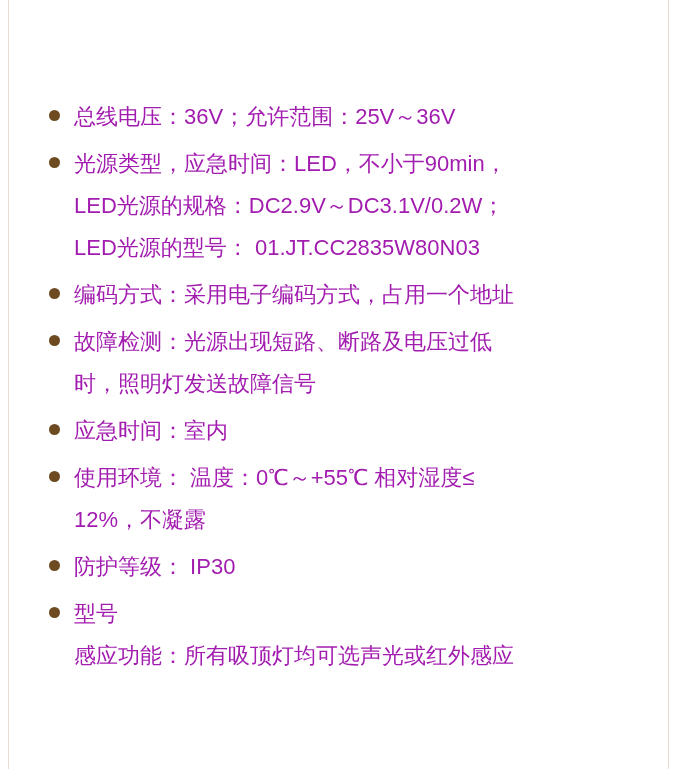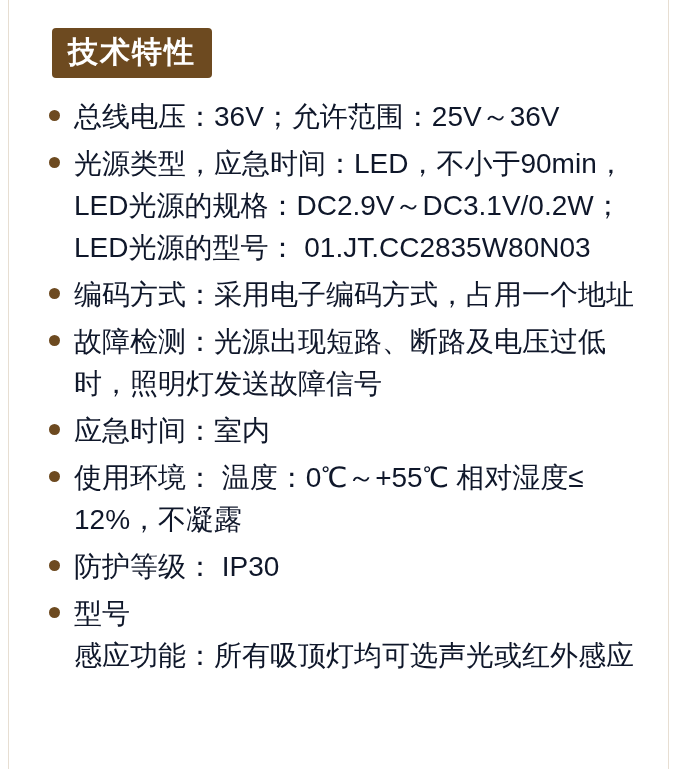--- a/index.html
+++ b/index.html
@@ -66,41 +66,38 @@
   .bullet {
     position: absolute;
     left: 3px;
     top: 14px;
     width: 11px;
     height: 11px;
     border-radius: 50%;
     background: #6d4a20;
   }
   .line {
-    font-size: 28px;
+    font-size: 22px;
     line-height: 42px;
-    color: #0f172a;
+    color: #a21caf;
     white-space: pre-wrap;
     word-break: break-word;
   }
   .line.cont {
     
   }
 </style>
 </head>
 <body>
 
 <div class="page">
 
   <div class="edge-line left"></div>
   <div class="edge-line right"></div>
 
-  <div class="title-wrap">
-    <span class="title-badge">技术特性</span>
-  </div>
 
   <ul class="list">
 
     <li class="item">
       <span class="bullet"></span>
       <div class="line">总线电压：36V；允许范围：25V～36V</div>
     </li>
 
     <li class="item">
       <span class="bullet"></span>

